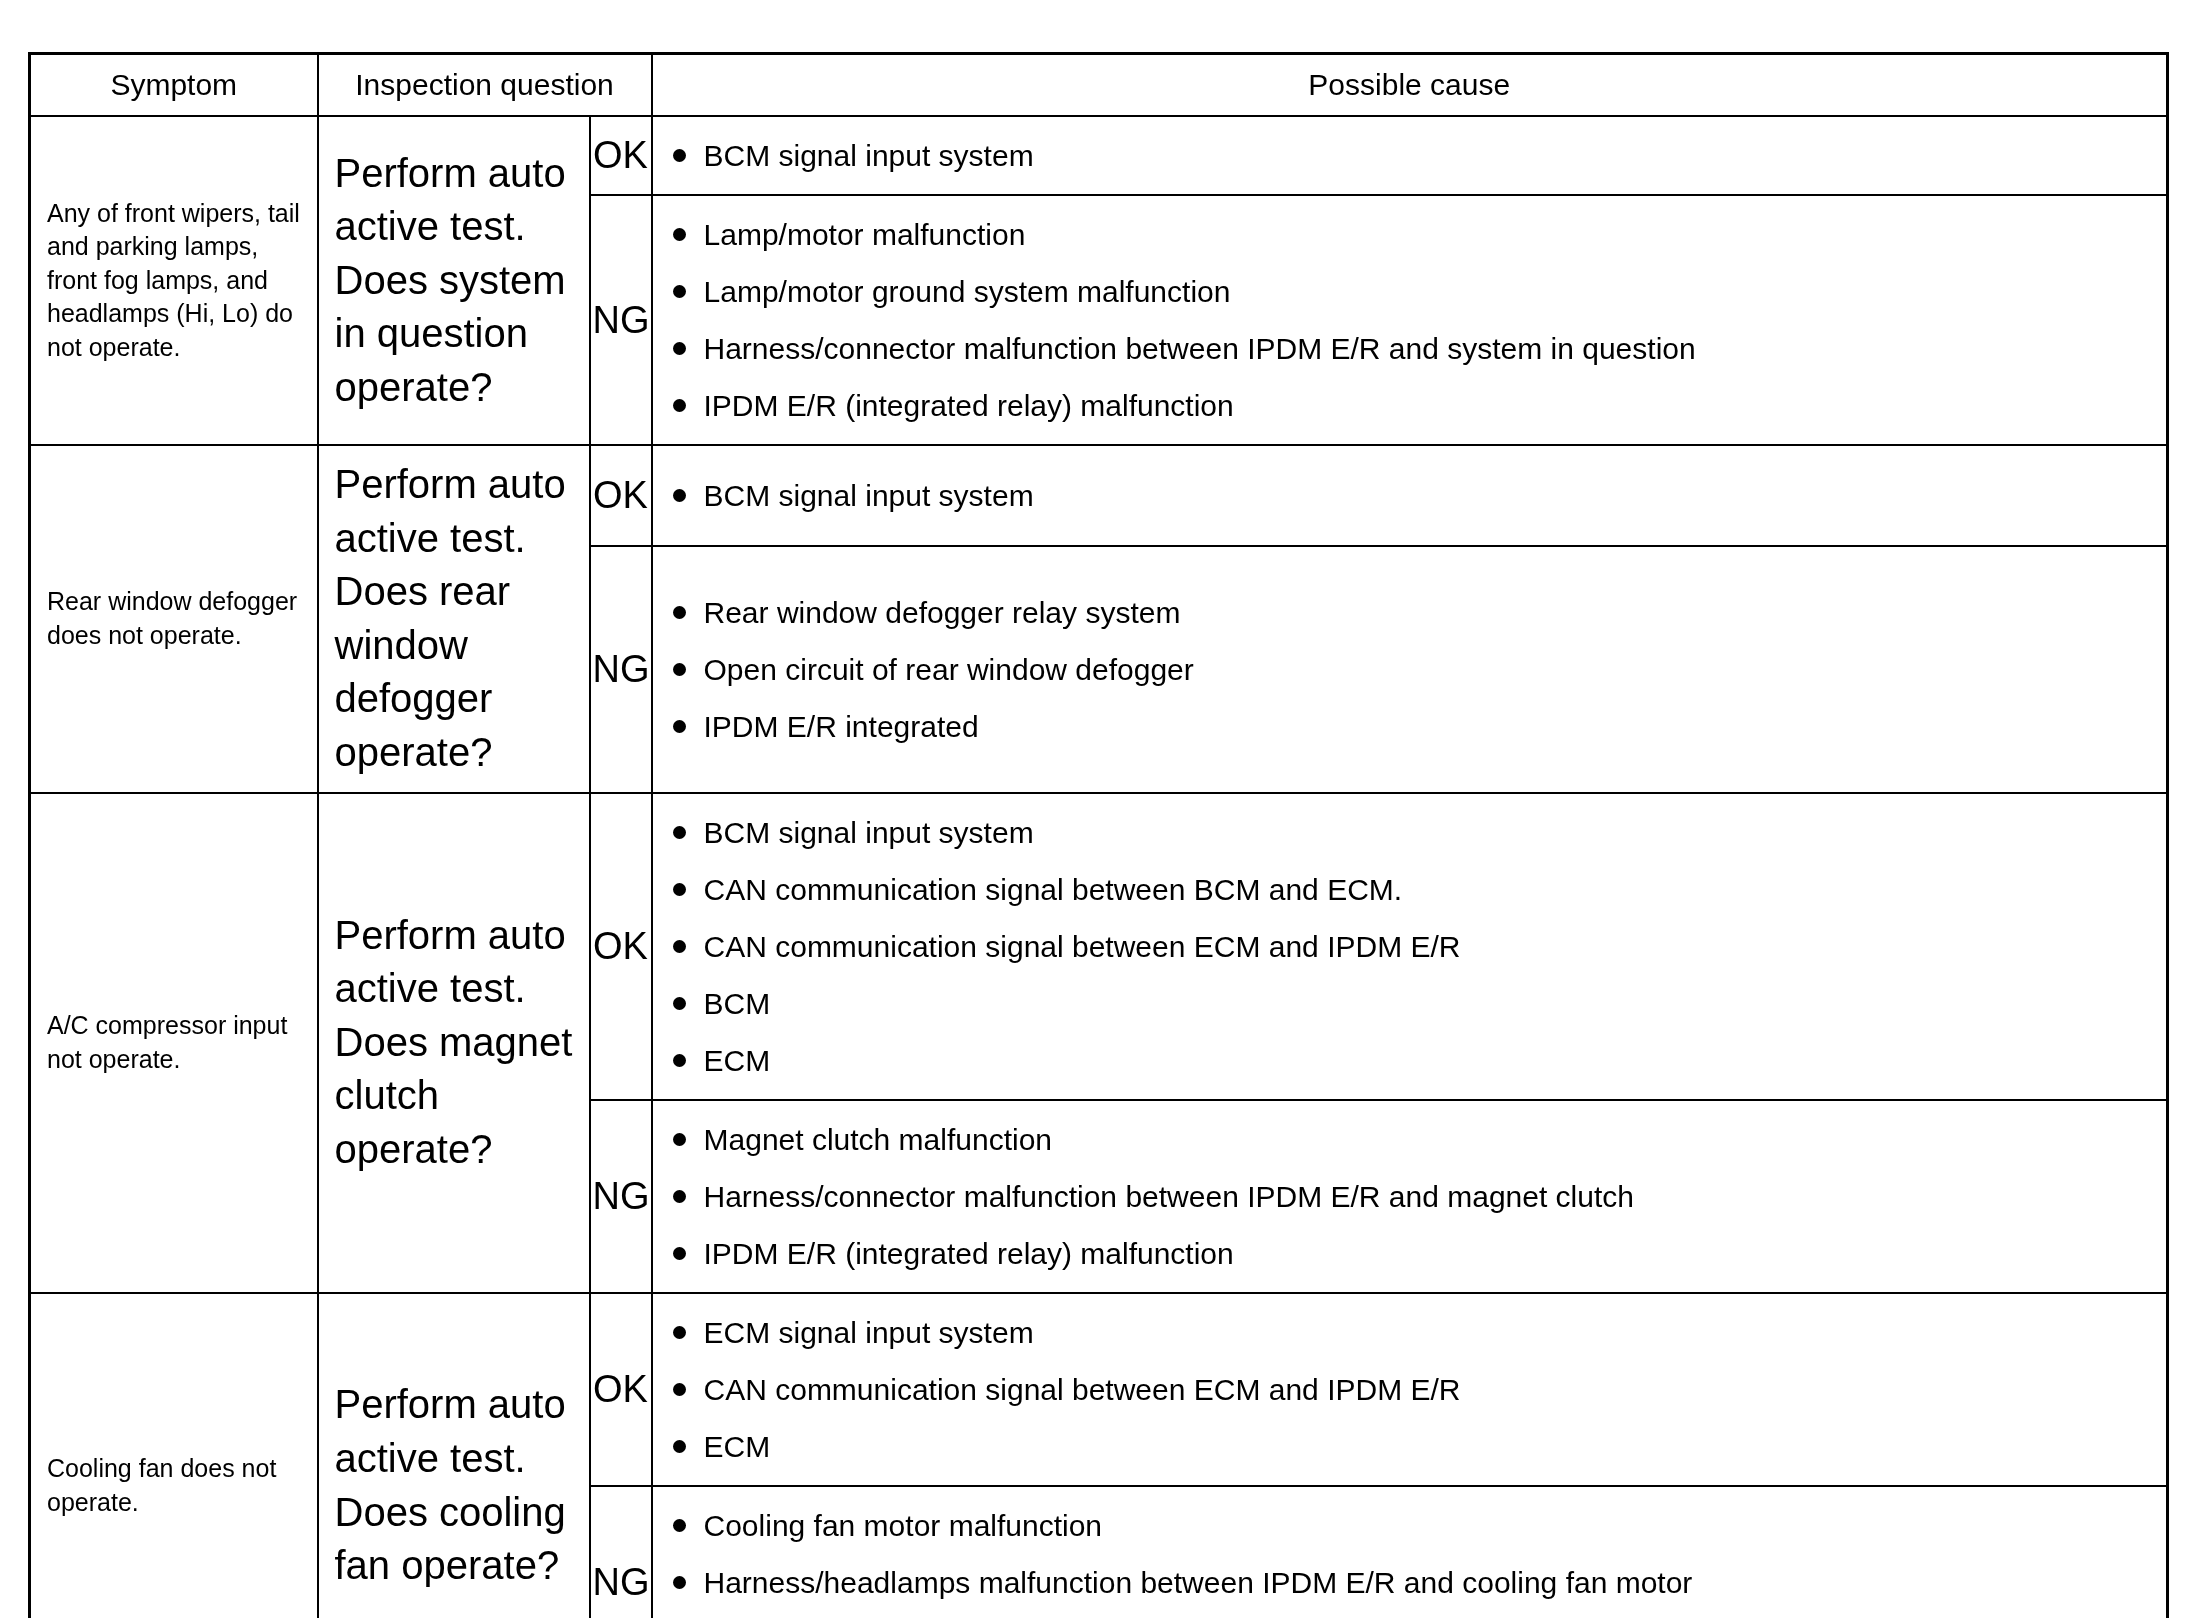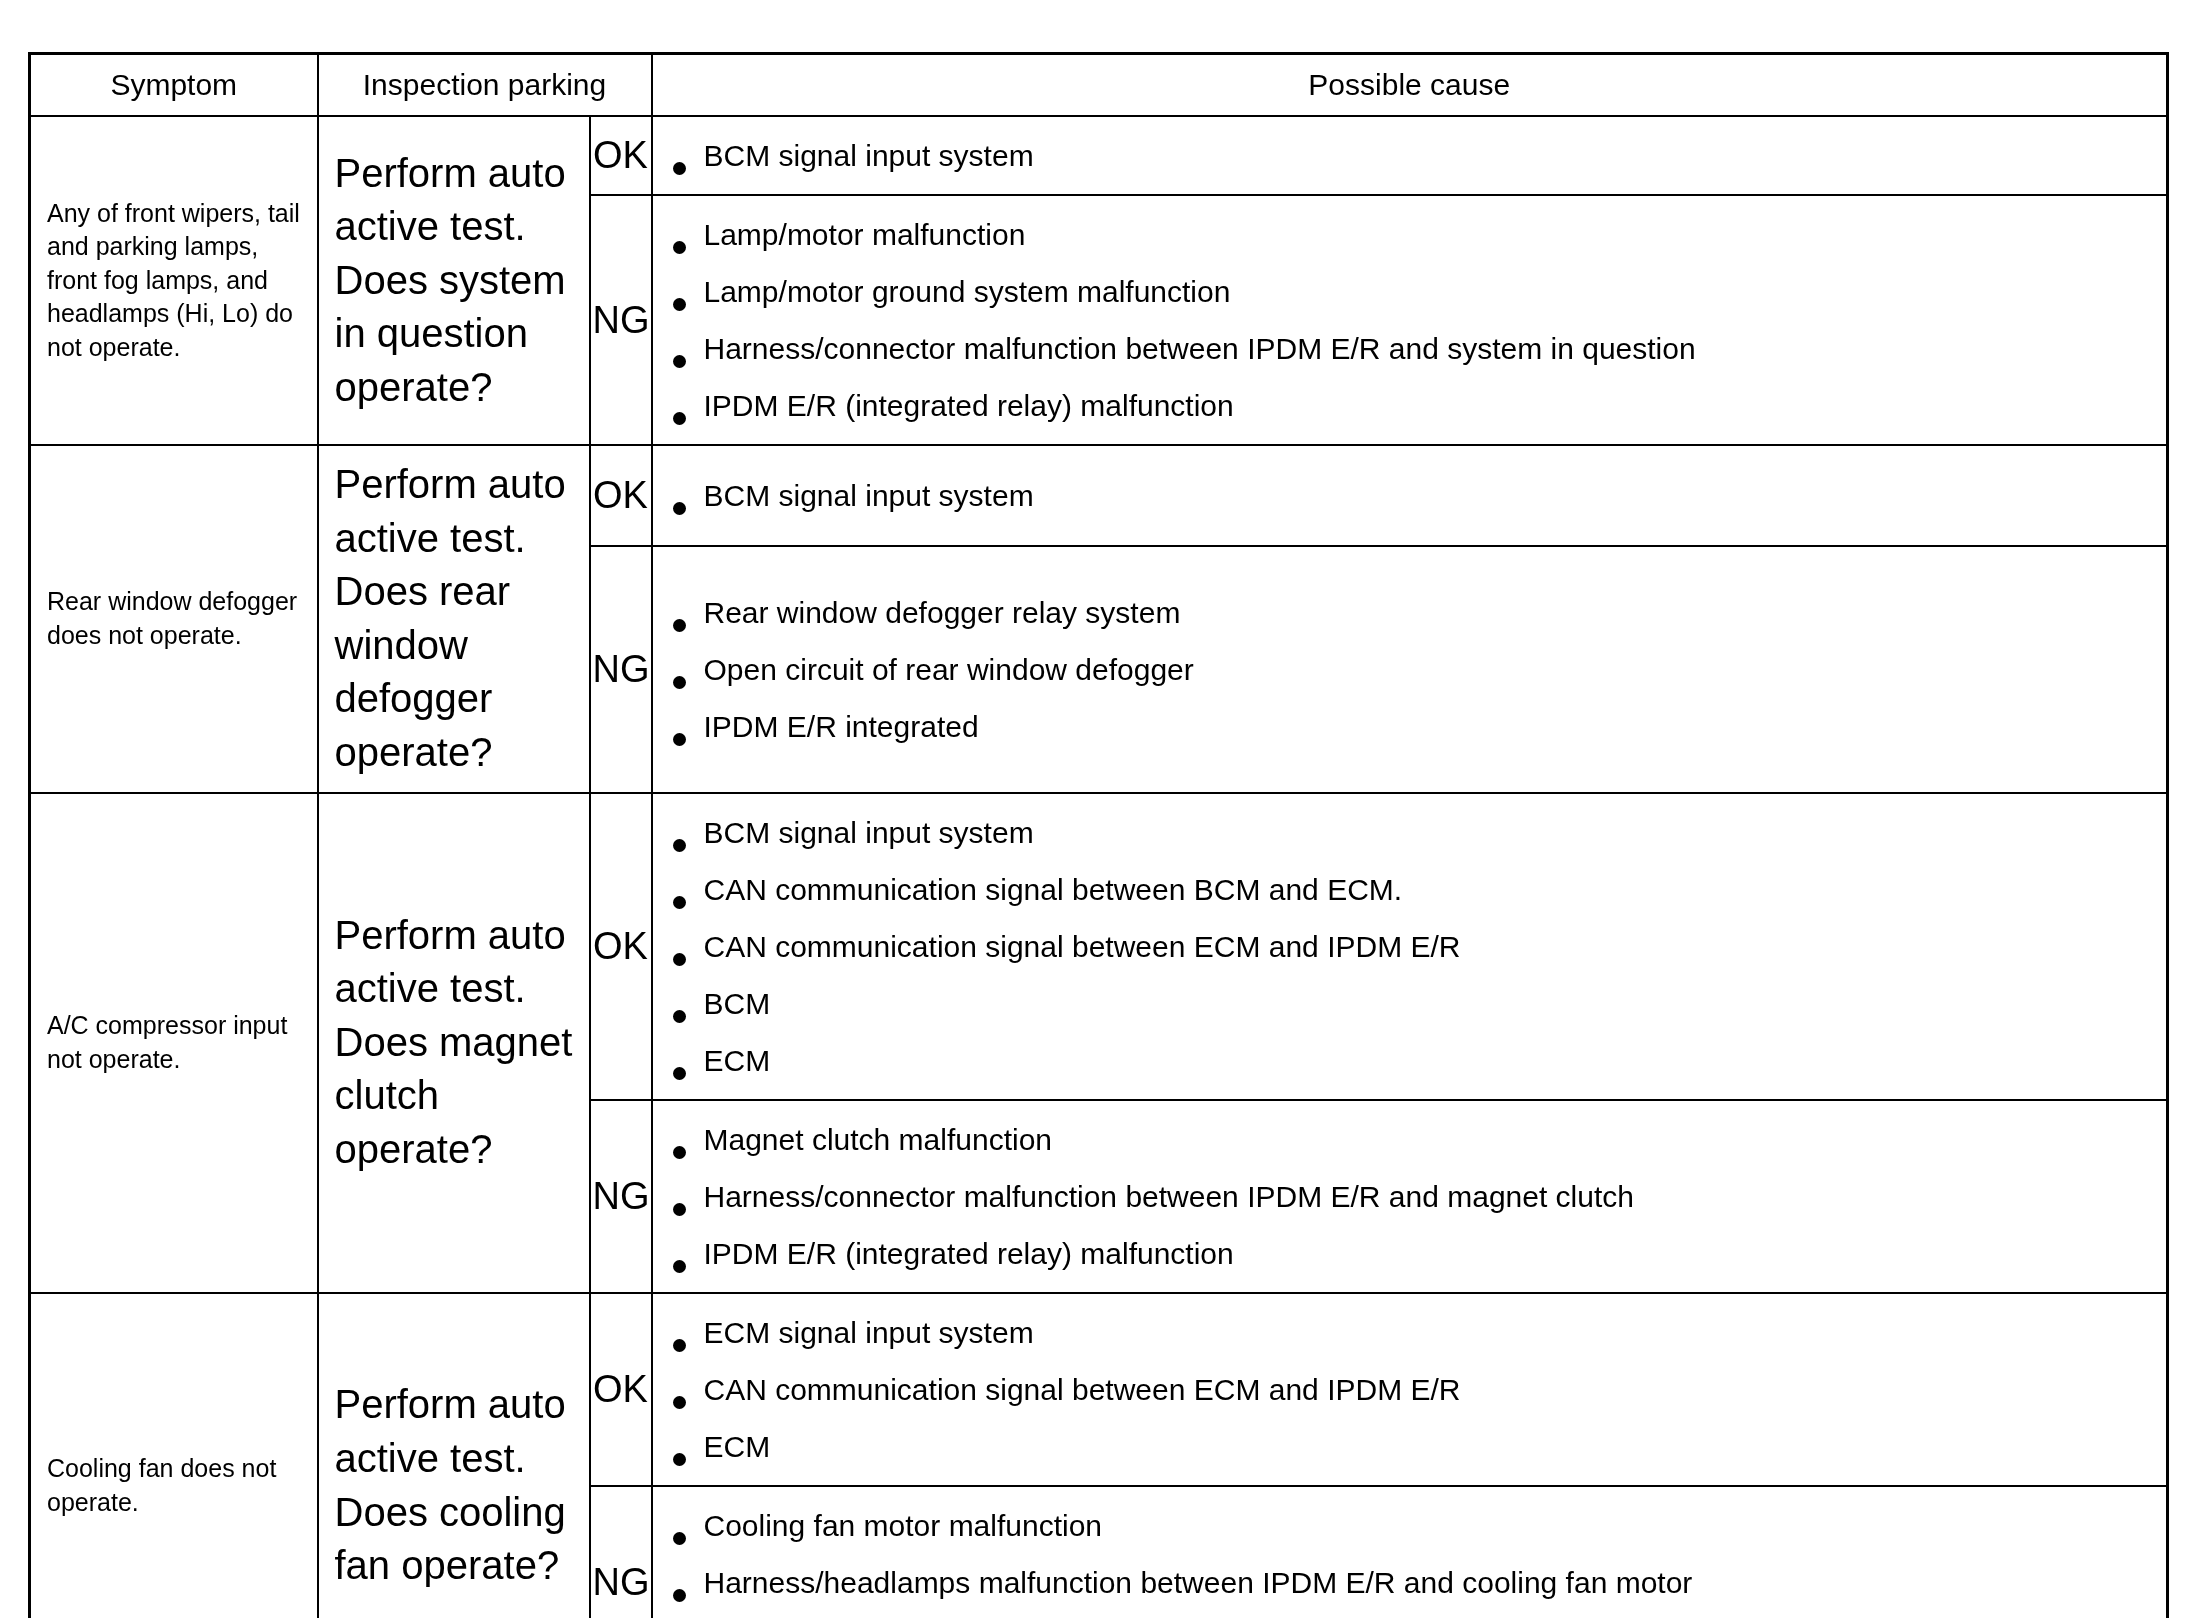--- a/index.html
+++ b/index.html
@@ -56,21 +56,21 @@
     font-size: 38px;
     padding: 6px 2px;
   }
   .c-cause {
     vertical-align: middle;
     padding: 10px 18px 10px 20px;
     text-align: left;
   }
   .item {
     display: flex;
-    align-items: flex-end;
+    align-items: flex-start;
     gap: 18px;
     padding: 9px 0;
     font-size: 30px;
     line-height: 1.3;
   }
   .dot {
     width: 13px;
     height: 13px;
     border-radius: 50%;
     background: #000;
@@ -86,21 +86,21 @@
     <colgroup>
       <col style="width:288px">
       <col style="width:272px">
       <col style="width:62px">
       <col>
     </colgroup>
 
     <tbody>
         <tr>
       <th>Symptom</th>
-      <th colspan="2">Inspection parking</th>
+      <th colspan="2">Inspection question</th>
       <th>Possible cause</th>
     </tr>
 
     <tr>
       <td class="c-symptom" rowspan="2">
         <div>Any of front wipers, tail and parking lamps, front fog lamps, and headlamps (Hi, Lo) do not operate.</div>
       </td>
       <td class="c-inspect" rowspan="2">
         <div>Perform auto active test. Does system in question operate?</div>
       </td>

